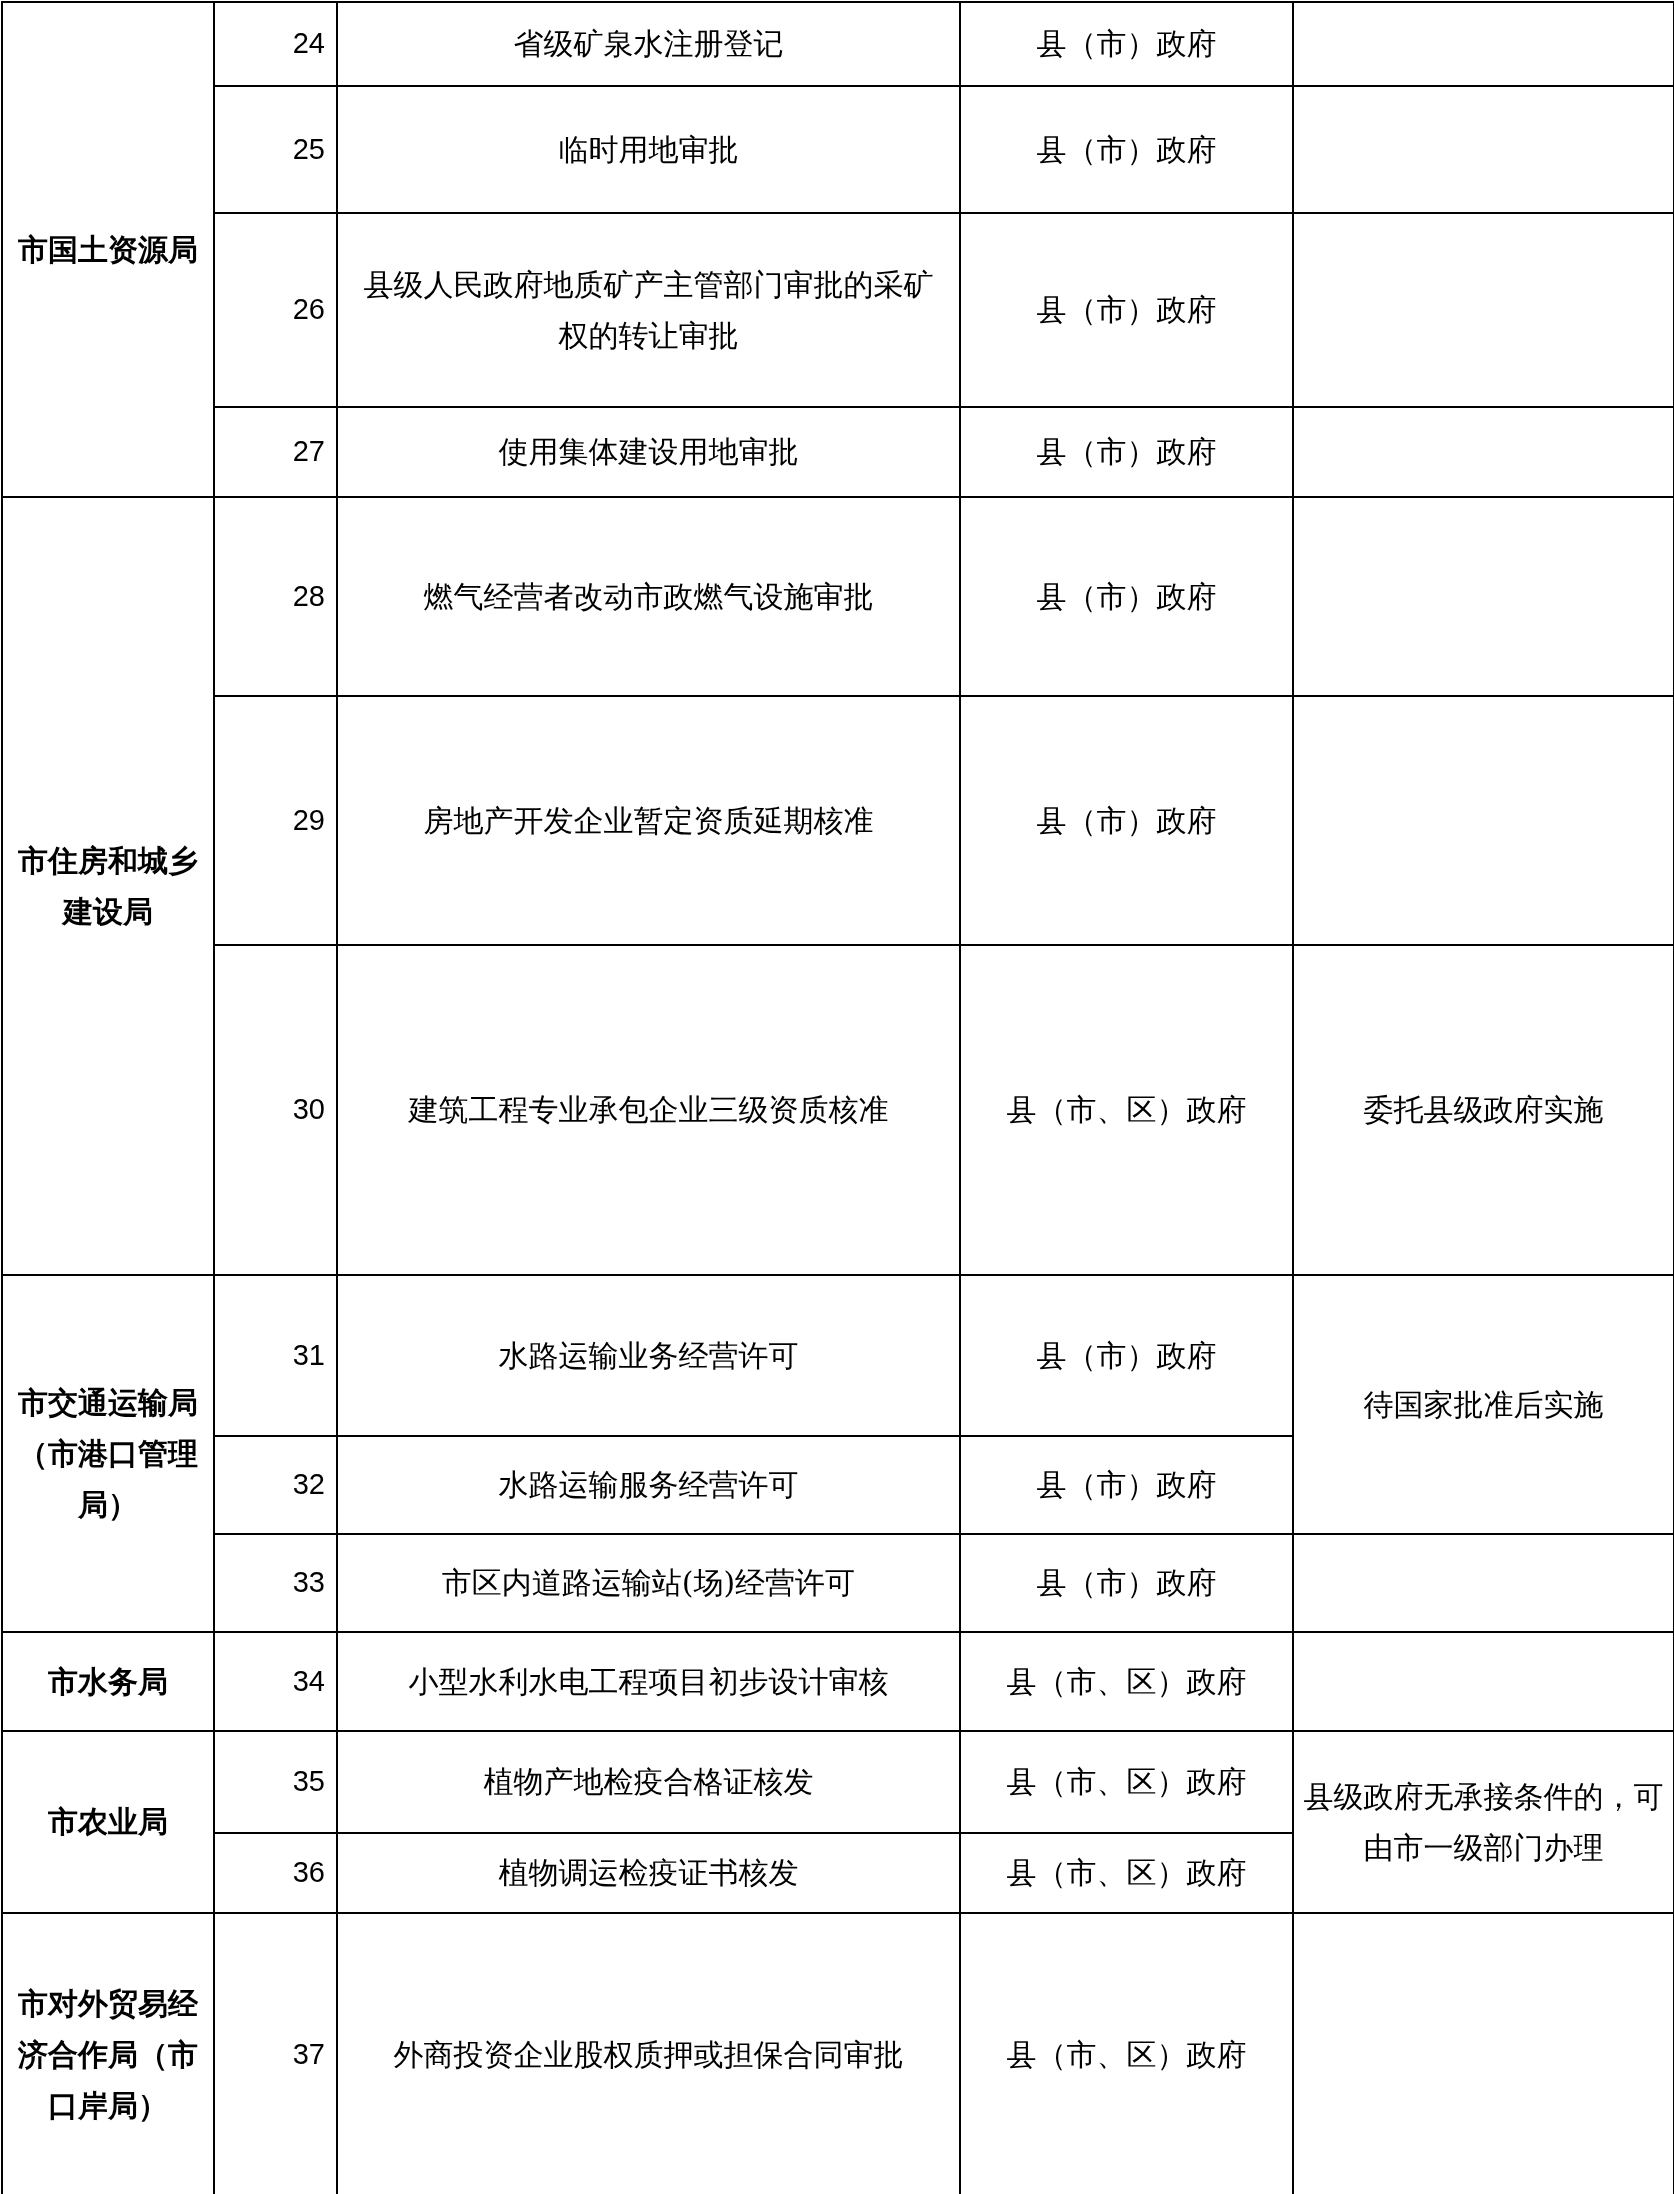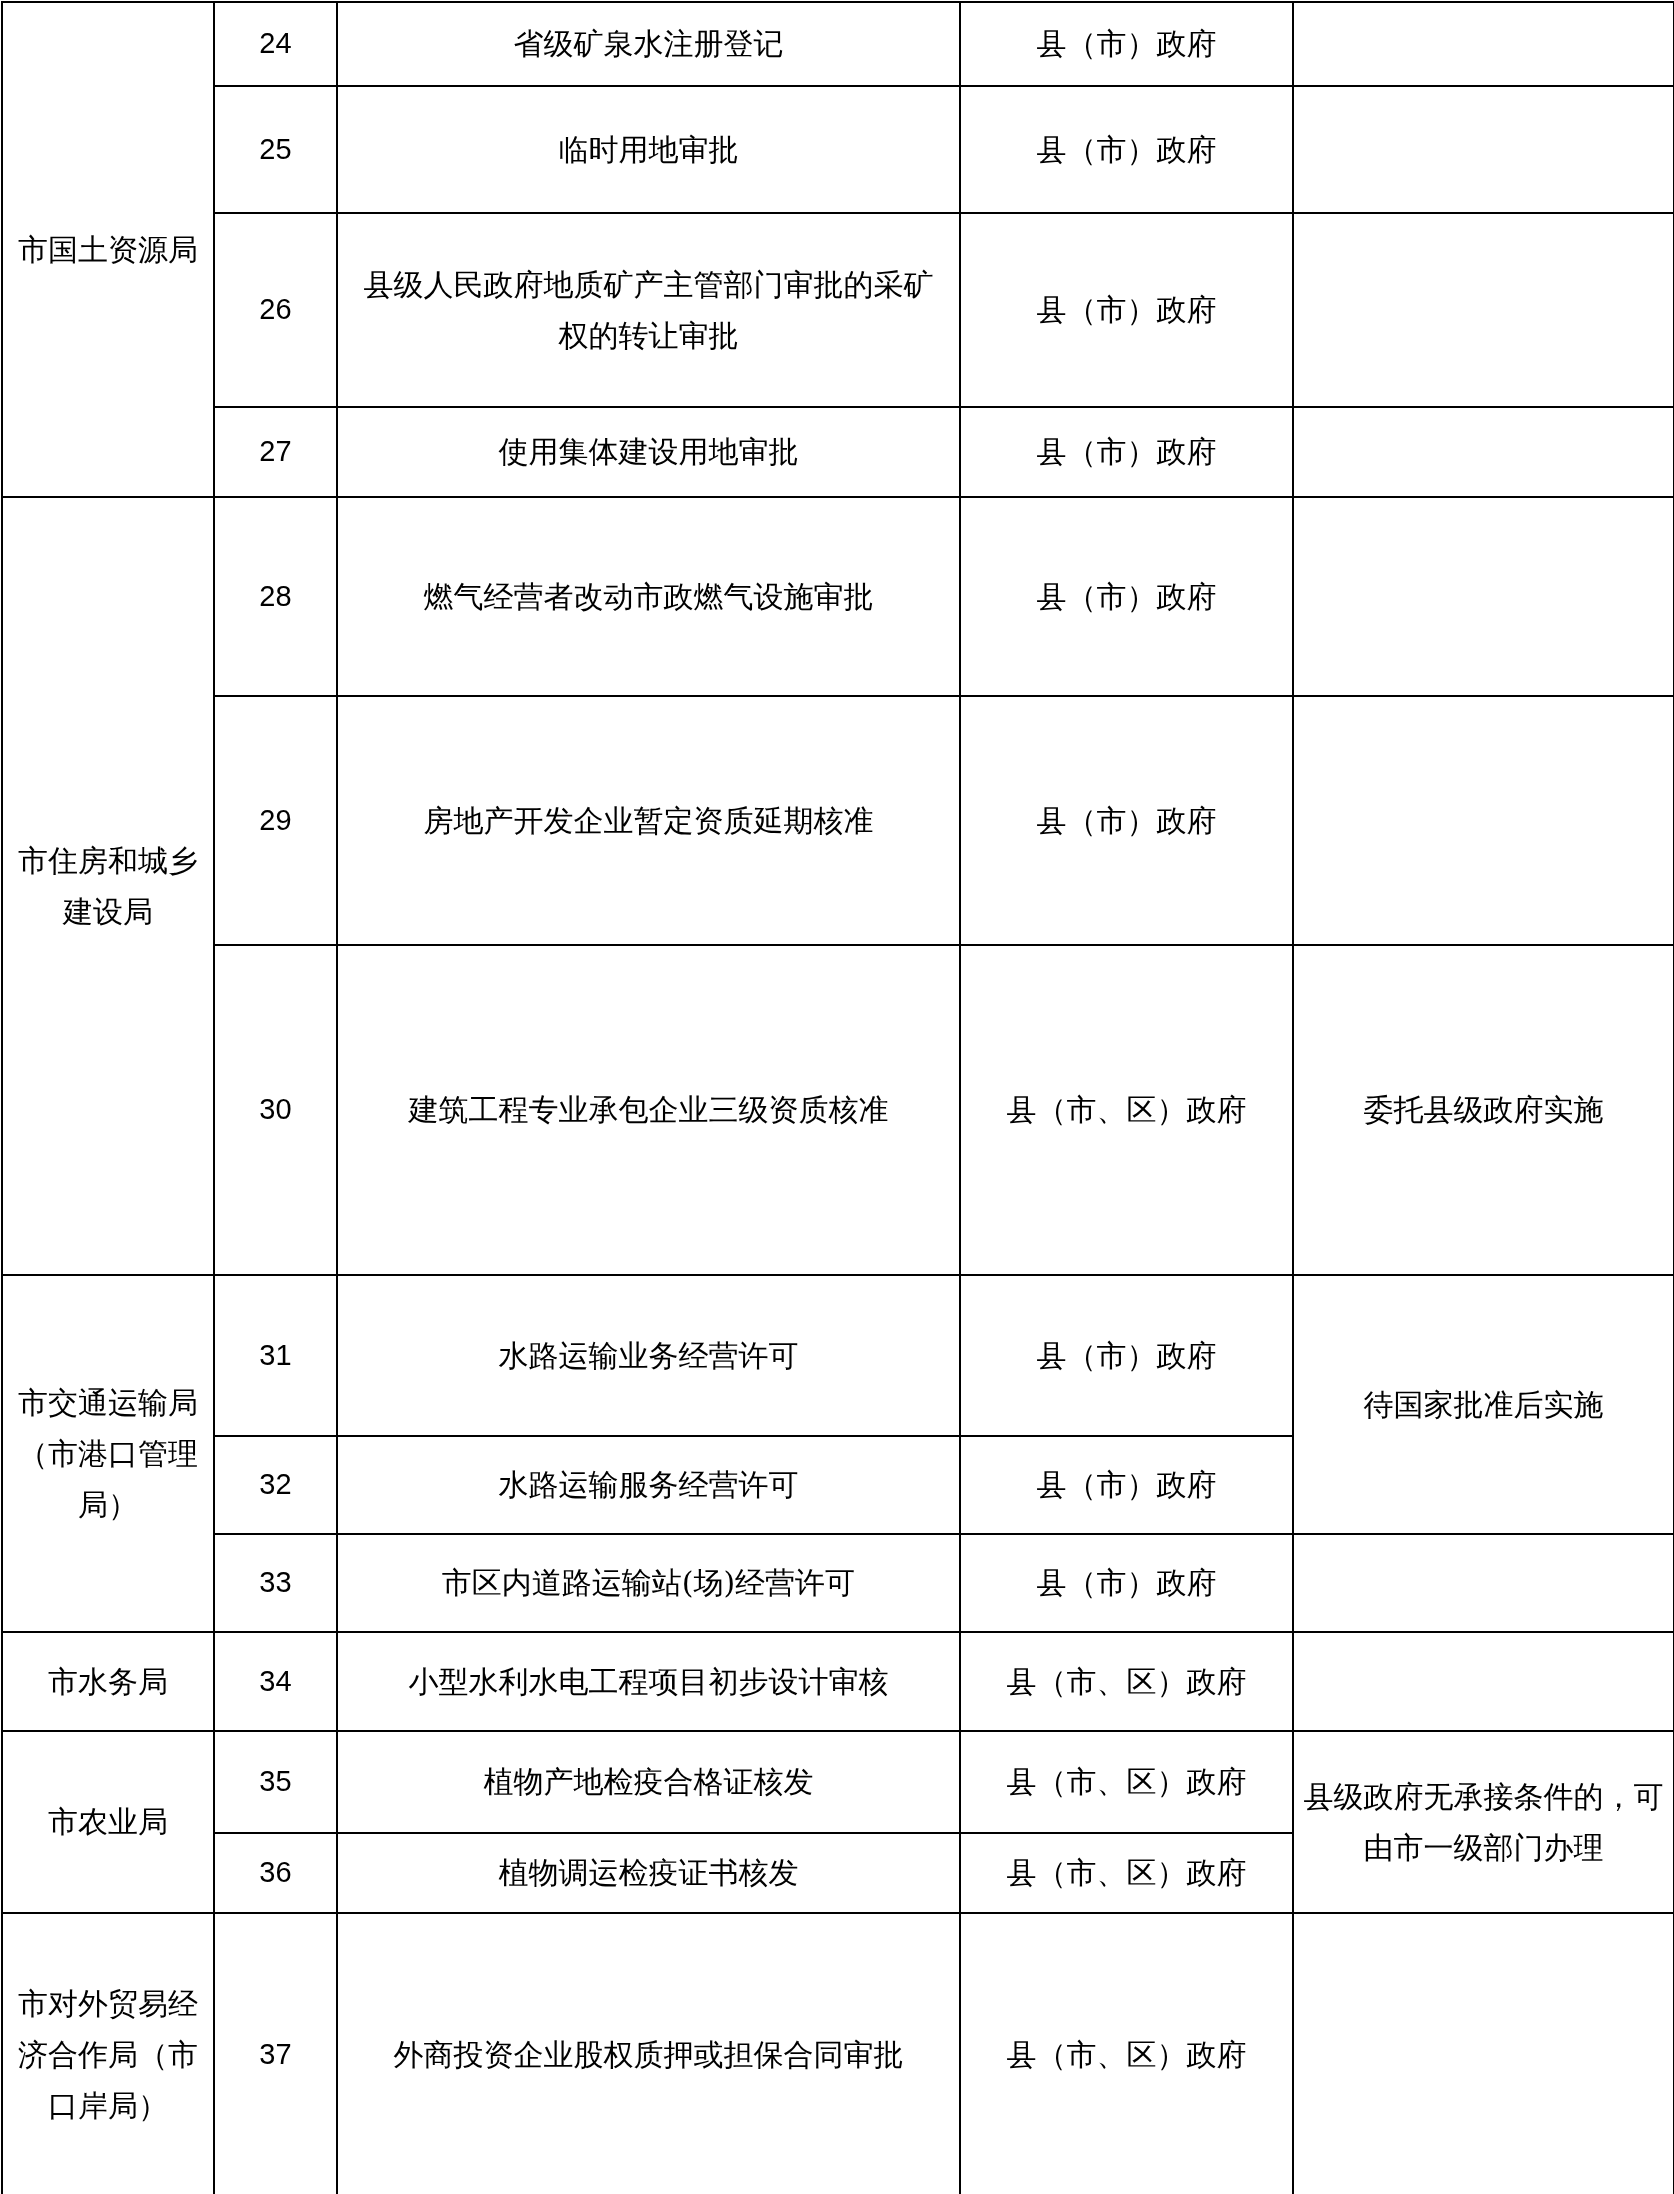--- a/index.html
+++ b/index.html
@@ -2,22 +2,22 @@
 <html style="font-size:7.3px"><head>
 <meta charset="utf-8">
 <style>
   html, body { margin: 0; padding: 0; background: #ffffff; }
   body { width: 1674px; height: 2194px; position: relative; overflow: hidden;
          font-family: "DejaVu Serif", "Liberation Serif", serif; color: #000; }
   table { position: absolute; left: 0.9px; top: 0.9px; border-collapse: collapse; table-layout: fixed;
           width: 1672px; }
   td { border: 2.3px solid #000; text-align: center; vertical-align: middle; padding: 0 11px;
        font-size: 30px; line-height: 51px; }
-  td.num { font-family: "Liberation Sans", "DejaVu Sans", sans-serif; font-size: 29px; }
-  td.dept { padding: 0 13.7px; }
+  td.num { font-family: "Liberation Sans", "DejaVu Sans", sans-serif; font-size: 29px; text-align: right; }
+  td.dept { padding: 0 13.7px; font-weight: bold; }
   td.note { padding: 0 12.8px; margin-left: 44px; }
   .multiline { white-space: normal; word-break: break-all; }
 </style>
 </head>
 <body>
 
 <table>
   <colgroup>
     <col style="width:212px">
     <col style="width:123px">

